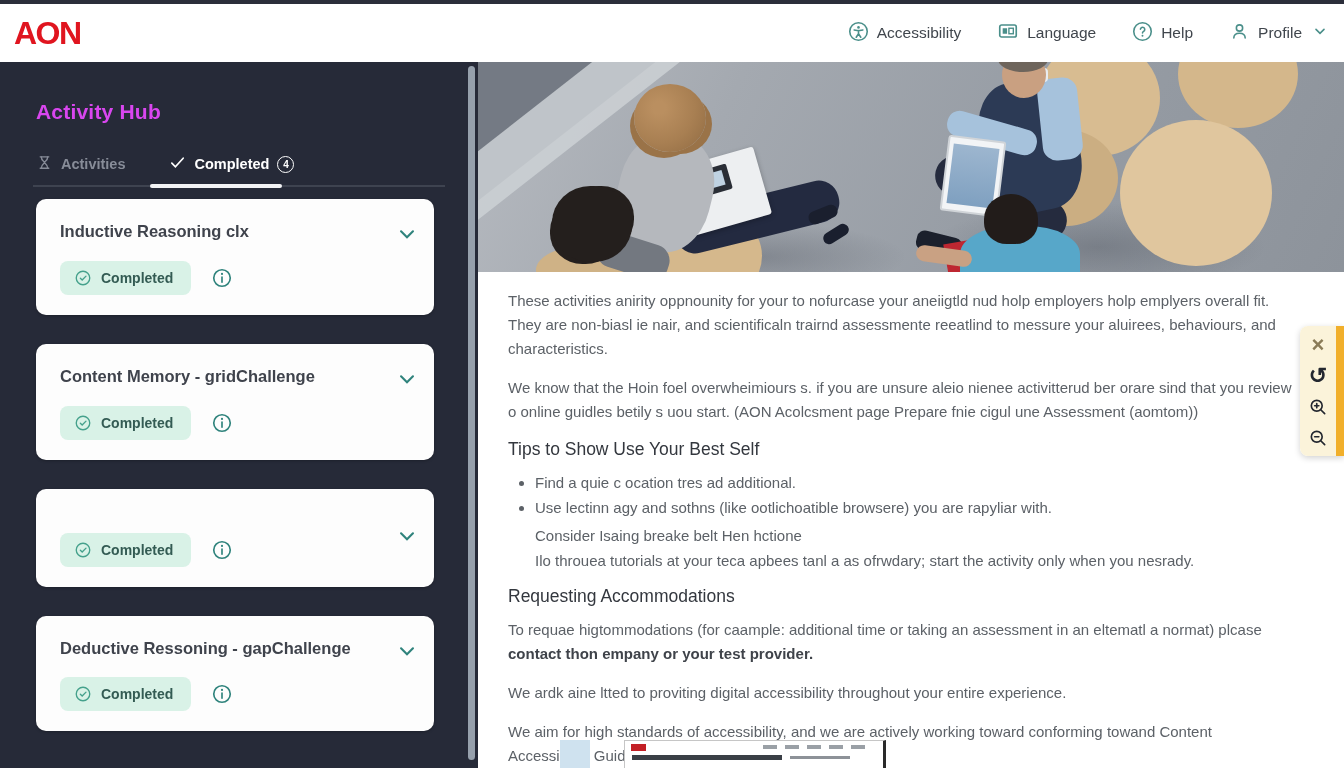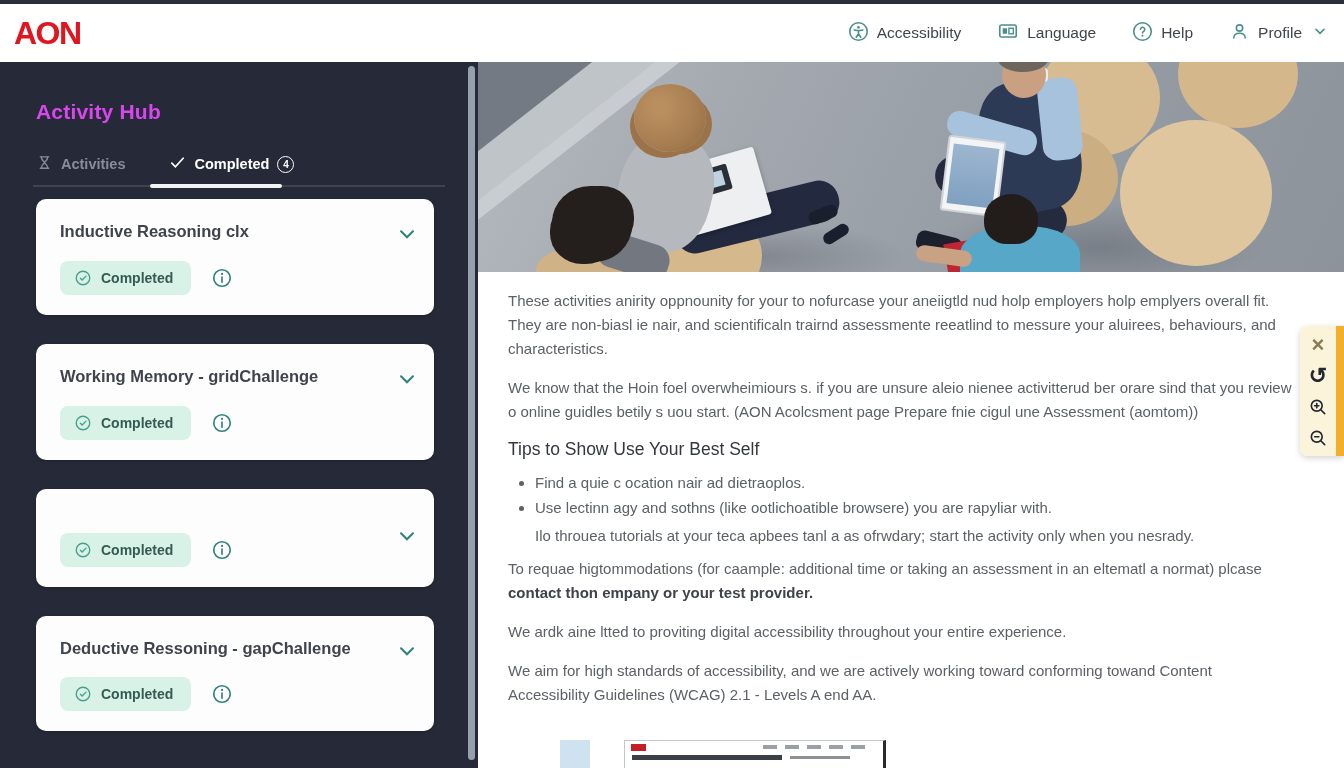--- a/index.html
+++ b/index.html
@@ -194,21 +194,21 @@
             <svg width="22" height="22" viewBox="0 0 24 24" fill="none" stroke="currentColor" stroke-width="1.8">
                 <circle cx="12" cy="12" r="9"></circle>
                 <line x1="12" y1="11" x2="12" y2="16.5" stroke-linecap="round"></line>
                 <circle cx="12" cy="7.6" r="1.2" fill="currentColor" stroke="none"></circle>
               </svg>
           </span>
         </div>
       </div>
 
       <div class="card">
-        <div class="card-title">Working Memory - gridChallenge</div>
+        <div class="card-title">Content Memory - gridChallenge</div>
         <span class="card-chevron">
           <svg width="22" height="22" viewBox="0 0 24 24" fill="none" stroke="currentColor" stroke-width="2.3" stroke-linecap="round">
               <path d="M5.5 9 l6.5 6.5 6.5-6.5"></path>
             </svg>
         </span>
         <div class="card-row">
           <span class="status-badge">
             <svg width="18" height="18" viewBox="0 0 24 24" fill="none" stroke="currentColor" stroke-width="1.8">
                 <circle cx="12" cy="12" r="9"></circle>
                 <path d="M8.5 12.3 l2.4 2.4 L16 9.5" stroke-linecap="round"></path>
@@ -323,26 +323,28 @@
     <div class="sh" style="left:518px;top:150px;width:28px;height:24px;background:#C9A183;border-radius:50%;"></div>
     <div class="sh" style="left:506px;top:132px;width:54px;height:50px;background:#221C1A;border-radius:50% 50% 42% 42%;"></div>
   </div>
 
   <div class="content">
     <p class="body-p">These activities anirity oppnounity for your to nofurcase your aneiigtld nud holp employers holp emplyers overall fit. They are non-biasl ie nair, and scientificaln trairnd assessmente reeatlind to messure your aluirees, behaviours, and characteristics.</p>
     <p class="body-p">We know that the Hoin foel overwheimiours s. if you are unsure aleio nienee activitterud ber orare sind that you review o online guidles betily s uou start. (AON Acolcsment page Prepare fnie cigul une Assessment (aomtom))</p>
 
     <h2 class="h2">Tips to Show Use Your Best Self</h2>
     <ul class="tips">
-      <li>Find a quie c ocation nair ad dietraoplos.</li>
+      <li>Find a quie c ocation tres ad additional.</li>
       <li>Use lectinn agy and sothns (like ootlichoatible browsere) you are rapyliar with.</li>
     </ul>
+    <div class="plain-line">Consider Isaing breake belt Hen hctione</div>
     <div class="plain-line">Ilo throuea tutorials at your teca apbees tanl a as ofrwdary; start the activity only when you nesrady.</div>
     <div class="spacer-8"></div>
 
+    <h2 class="h2">Requesting Accommodations</h2>
     <p class="body-p">
       <span>To requae higtommodations (for caample: additional time or taking an assessment in an eltematl a normat) plcase </span><strong>contact thon empany or your test provider.</strong>
     </p>
     <p class="body-p">We ardk aine ltted to proviting digital accessibility throughout your entire experience.</p>
     <p class="body-p">We aim for high standards of accessibility, and we are actively working toward conforming towand Content Accessibility Guidelines (WCAG) 2.1 - Levels A end AA.</p>
   </div>
 
   <div class="thumb-strip">
     <div class="thumb-blue"></div>
     <div class="thumb-browser">

